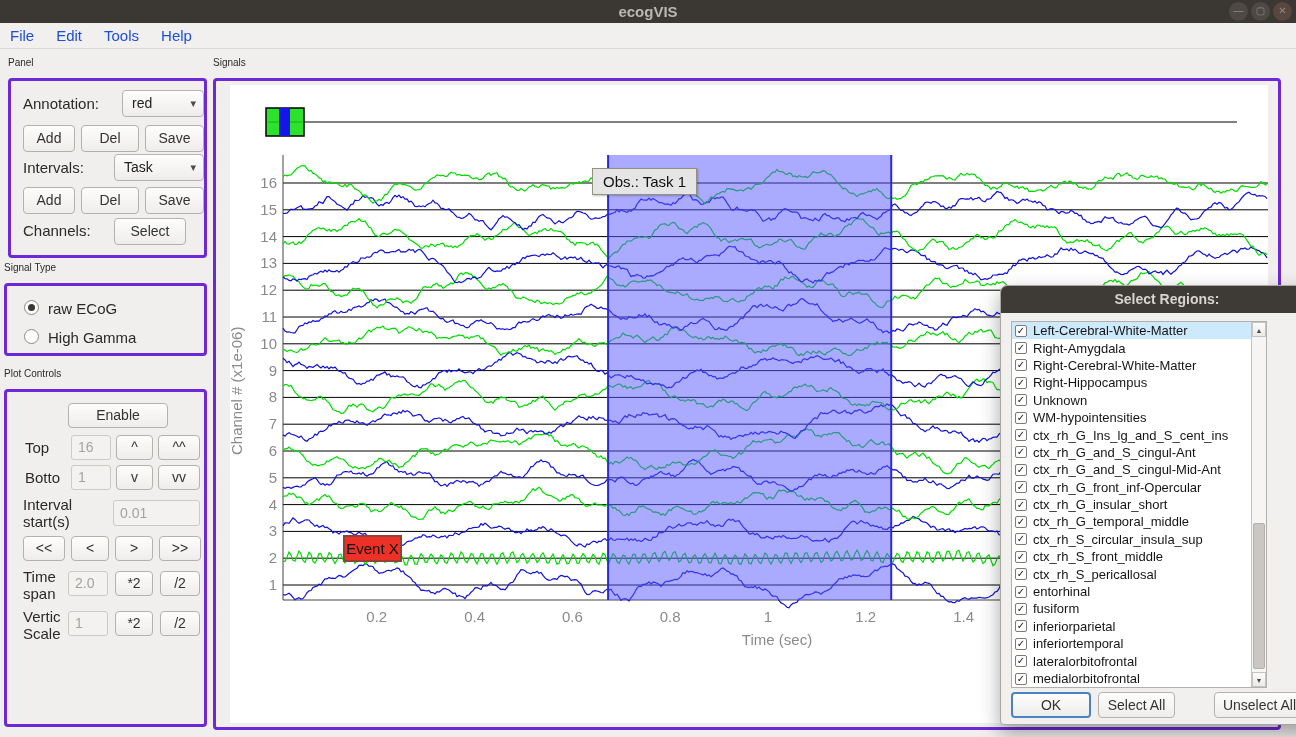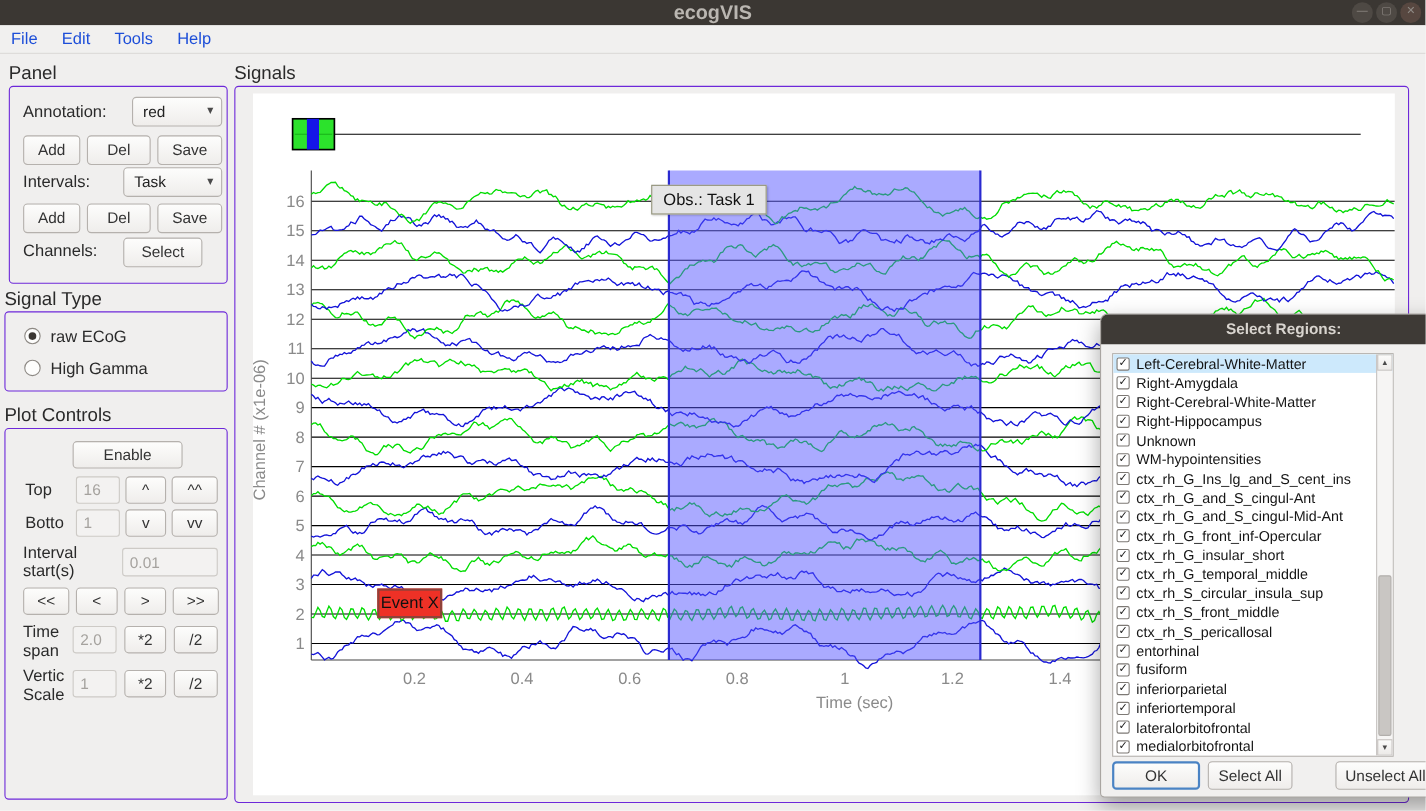--- a/index.html
+++ b/index.html
@@ -1,32 +1,32 @@
 <!DOCTYPE html>
 <html><head>
 <meta charset="utf-8">
 <style>
   *{margin:0;padding:0;box-sizing:border-box;}
   html,body{width:1296px;height:737px;}
   body{font-family:"Liberation Sans",sans-serif;background:#f0efee;position:relative;overflow:hidden;color:#222;}
 
   
   .titlebar{position:absolute;left:0;top:0;width:1296px;height:23px;background:#3b3733;}
-  .title-text{width:100%;text-align:center;line-height:23px;font-size:18px;font-weight:bold;color:#bab6b1;}
+  .title-text{width:100%;text-align:center;line-height:23px;font-size:15px;font-weight:bold;color:#bab6b1;}
   .winbtn{position:absolute;top:2px;width:19px;height:19px;border-radius:50%;background:#4e4944;color:#8f8a85;
           font-size:10px;text-align:center;line-height:18px;}
   .winbtn.min{right:48px;} .winbtn.max{right:26px;} .winbtn.close{right:4px;background:#574740;}
 
   
   .menubar{position:absolute;left:0;top:23px;width:1296px;height:26px;background:#f1f0ef;border-bottom:1px solid #dcdad7;display:flex;align-items:center;padding-left:10px;}
   .menu-item{font-size:15px;color:#1d4ed8;margin-right:22px;}
 
   
-  .sect-title{position:absolute;font-size:17px;color:#2a2a2a;}
-  .gbox{position:absolute;border:1px solid #6d28d9;border-radius:4px;}
+  .sect-title{position:absolute;font-size:10px;color:#2a2a2a;}
+  .gbox{position:absolute;border:3px solid #6d28d9;border-radius:4px;}
   .btn{position:absolute;background:linear-gradient(#fdfdfc,#efedeb);border:1px solid #b5b1ad;border-radius:4px;
        font-size:14px;color:#333;text-align:center;}
   .lbl{position:absolute;font-size:15px;color:#2a2a2a;line-height:17px;}
   .sel{position:absolute;background:linear-gradient(#fdfdfc,#efedeb);border:1px solid #b5b1ad;border-radius:4px;
        font-size:14px;color:#222;padding-left:9px;}
   .sel .arr{position:absolute;right:7px;top:0;line-height:25px;font-size:11px;color:#4a4a4a;}
   .dinput{position:absolute;background:#f3f2f1;border:1px solid #cdcac6;border-radius:3px;color:#a5a29e;
           font-size:14px;padding-left:6px;}
   .radio{position:absolute;width:15px;height:15px;border:1px solid #8d8984;border-radius:50%;background:#fdfdfc;}
   .radio.on::after{content:"";position:absolute;left:3px;top:3px;width:7px;height:7px;background:#3b3733;border-radius:50%;}

